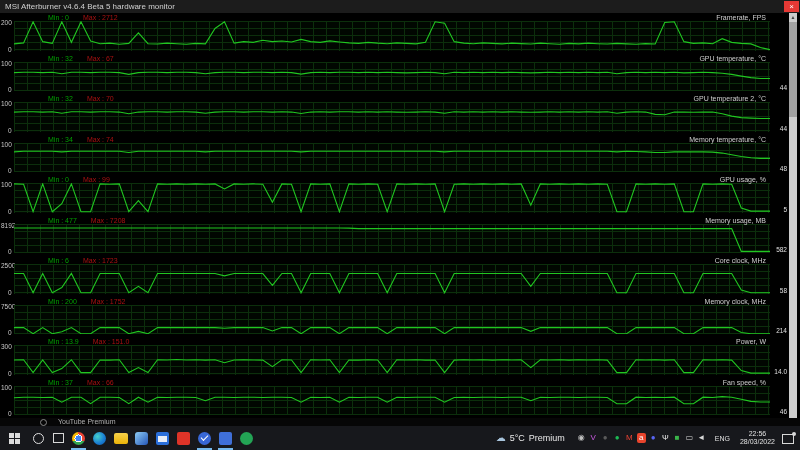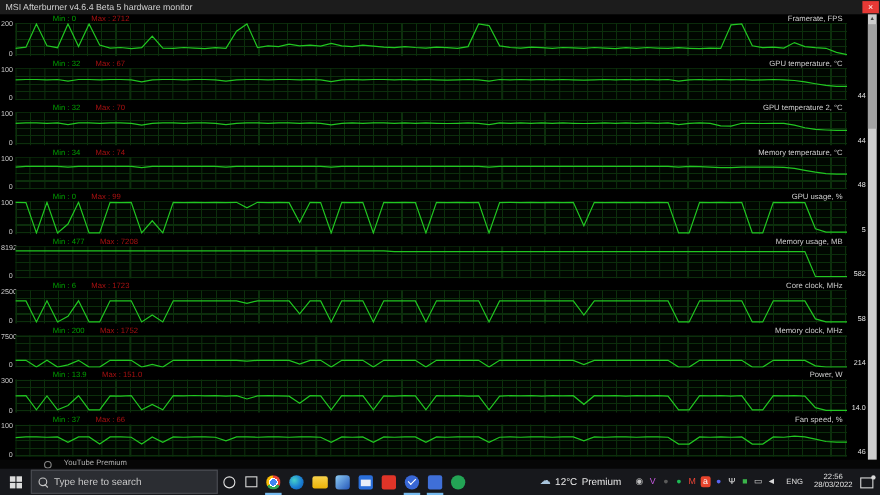--- a/index.html
+++ b/index.html
@@ -248,24 +248,20 @@
 
   <div class="taskbar">
     <div class="start">
       <span class="winlogo">
           <span></span>
           <span></span>
           <span></span>
           <span></span>
         </span>
     </div>
-    <div class="search">
-      <span class="mag"></span>
-      <span>Type here to search</span>
-    </div>
     <div class="tbtn">
         <span class="ring"></span>
       </div>
     <div class="tbtn">
         <span class="tv"></span>
       </div>
     <div class="apps" id="apps">
         <div class="app active">
           <span class="ic ic-chrome"></span>
         </div>
@@ -290,21 +286,21 @@
         <div class="app active">
           <span class="ic ic-app-blue"></span>
         </div>
         <div class="app">
           <span class="ic ic-app-green"></span>
         </div>
       </div>
     <div class="spacer"></div>
     <div class="weather">
       <span class="wicon">☁</span>
-      <span>12°C</span>
+      <span>5°C</span>
       <span>Premium</span>
     </div>
     <div class="tray" id="tray">
         <span class="tray-ic" style="color: rgb(192, 192, 192);">◉</span>
         <span class="tray-ic" style="color: rgb(200, 90, 224);">V</span>
         <span class="tray-ic" style="color: rgb(90, 90, 90);">●</span>
         <span class="tray-ic" style="color: rgb(29, 185, 84);">●</span>
         <span class="tray-ic" style="color: rgb(234, 67, 53);">M</span>
         <span class="tray-ic" style="color: rgb(255, 255, 255); background: rgb(232, 68, 44);">a</span>
         <span class="tray-ic" style="color: rgb(88, 101, 242);">●</span>

